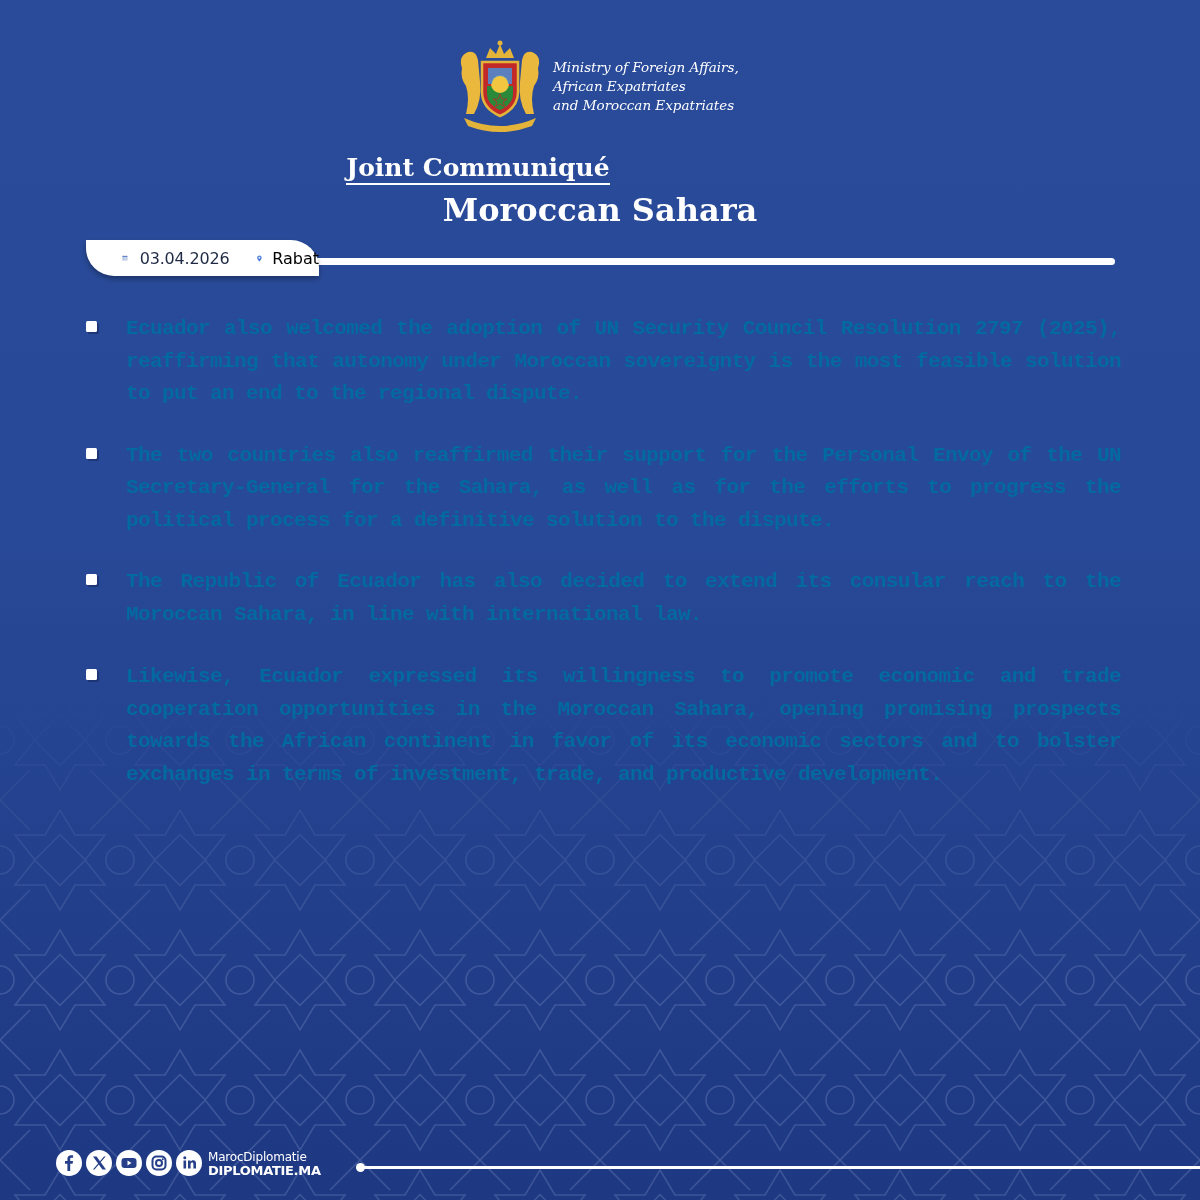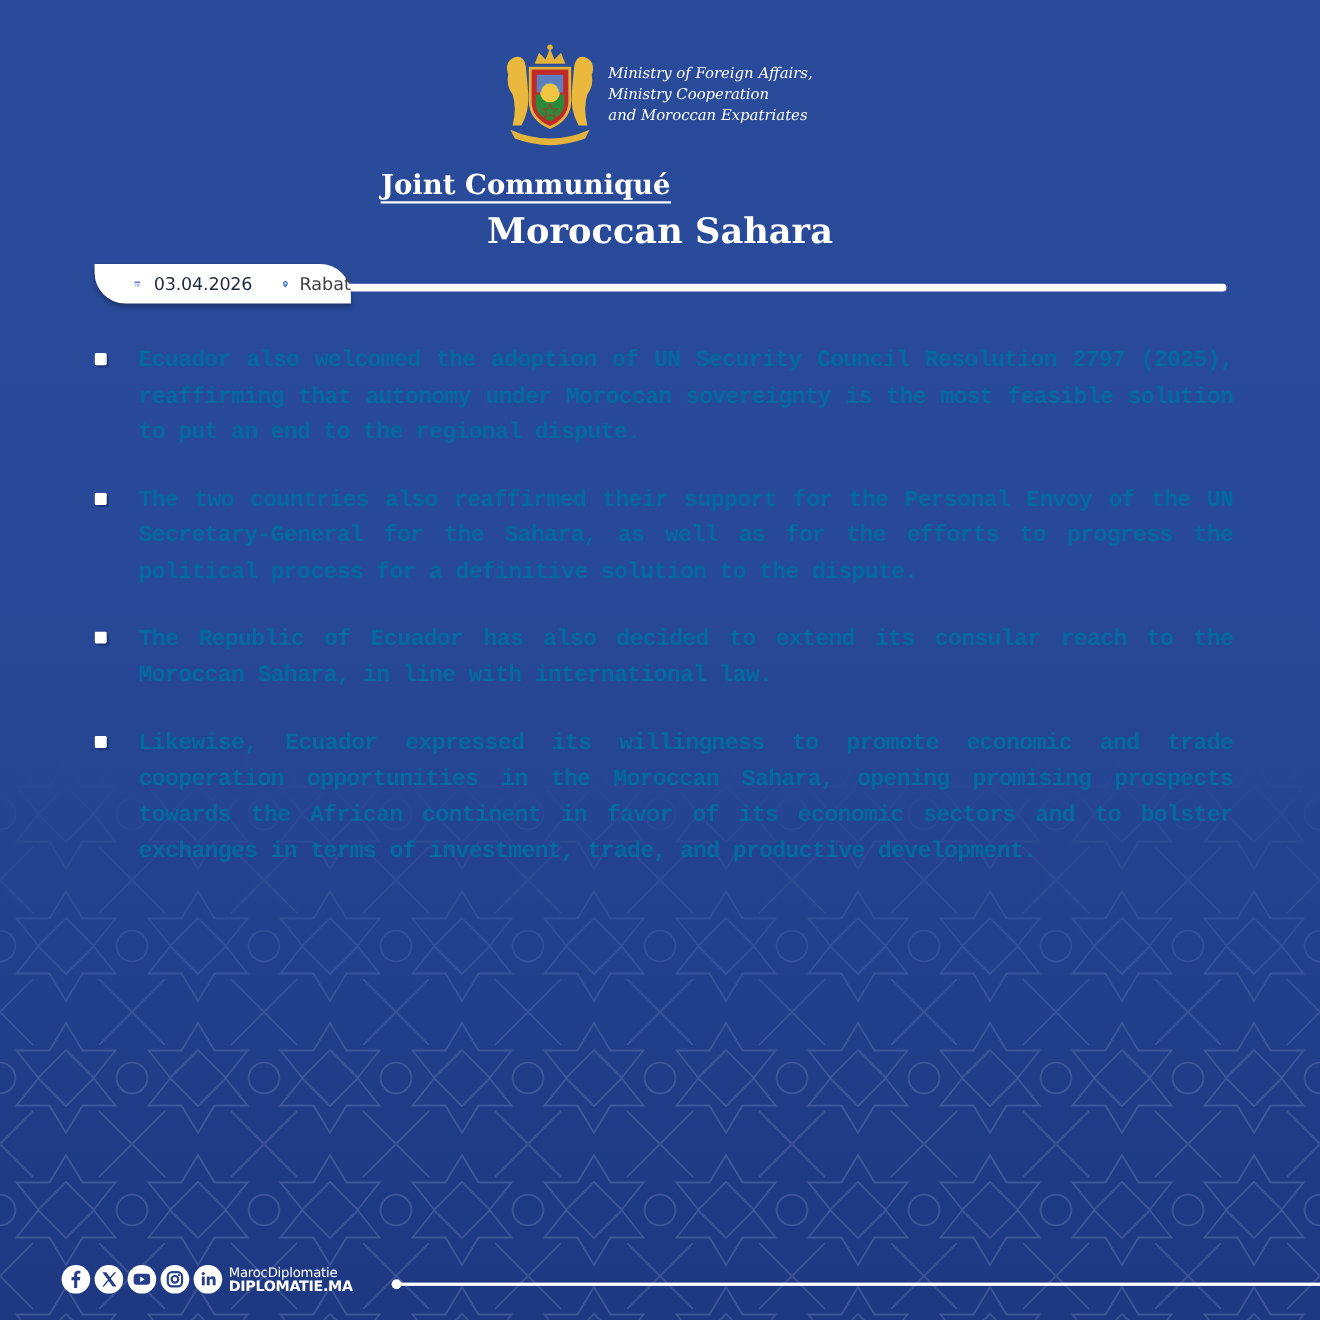--- a/index.html
+++ b/index.html
@@ -41,21 +41,21 @@
     }
     .date-bar {
       position: absolute; top: 240px; left: 86px; width: 233px; height: 36px;
       background: #ffffff; border-radius: 0 28px 0 28px;
       box-shadow: 0 3px 5px rgba(0,0,0,0.3);
       display: flex; align-items: center; padding-left: 36px;
     }
     .date-bar .cal { width: 18px; height: 18px; margin-right: 12px; }
     .date-bar .date { font-family: "DejaVu Sans", sans-serif; font-size: 16px; color: #1f2a44; letter-spacing: -0.2px; }
     .date-bar .pin { width: 15px; height: 19px; margin-left: 28px; margin-right: 10px; }
-    .date-bar .city { font-family: "DejaVu Sans", sans-serif; font-size: 16px; color: #404040; }
+    .date-bar .city { font-family: "DejaVu Sans", sans-serif; font-size: 16px; color: #000000; }
     .top-line {
       position: absolute; top: 258px; left: 300px; width: 815px; height: 7px;
       background: #ffffff; border-radius: 4px;
     }
     .content {
       position: absolute; top: 313px; left: 86px; width: 1035px;
     }
     .item {
       position: relative; padding-left: 40px; margin-bottom: 29px;
     }
@@ -124,21 +124,21 @@
 
     <path d="M30 24 L66 24 L66 54 Q66 70 48 78 Q30 70 30 54 Z" fill="#c22a2a" stroke="#e4b33a" stroke-width="2.5"></path>
     <path d="M35 48 L61 48 L61 56 Q61 66 48 72 Q35 66 35 56 Z" fill="#2a8a3a"></path>
     <circle cx="48" cy="46" r="9" fill="#f2c640"></circle>
     <path d="M36 30 L60 30 L60 46 L36 46 Z" fill="#4a8ed8" opacity="0.85"></path>
     <circle cx="48" cy="46" r="8" fill="#f2c640"></circle>
     <polygon points="48,56 50,61 55,61 51,64 53,69 48,66 43,69 45,64 41,61 46,61" fill="#2a8a3a" stroke="#c22a2a" stroke-width="0.8"></polygon>
   </svg>
   <div class="ministry">
     <span>Ministry of Foreign Affairs,</span>
-    <span>Ministry Cooperation</span>
+    <span>African Expatriates</span>
     <span>and Moroccan Expatriates</span>
   </div>
 </div>
 
 <div class="title">
   <span class="t1">Joint Communiqué</span>
 </div>
 <div class="subtitle">Moroccan Sahara</div>
 
 <div class="top-line"></div>

